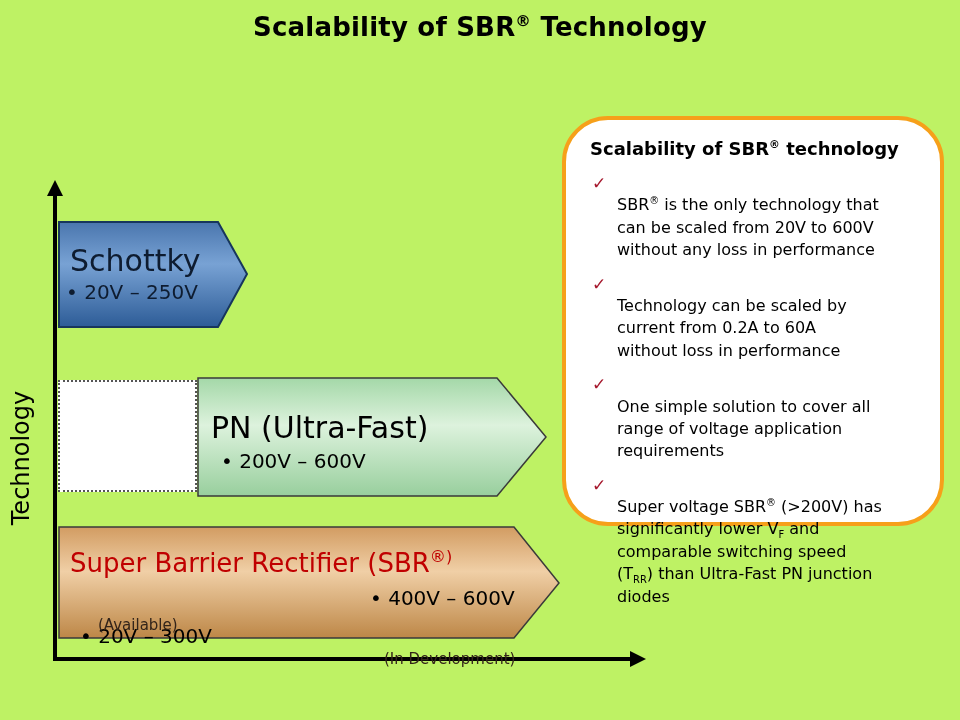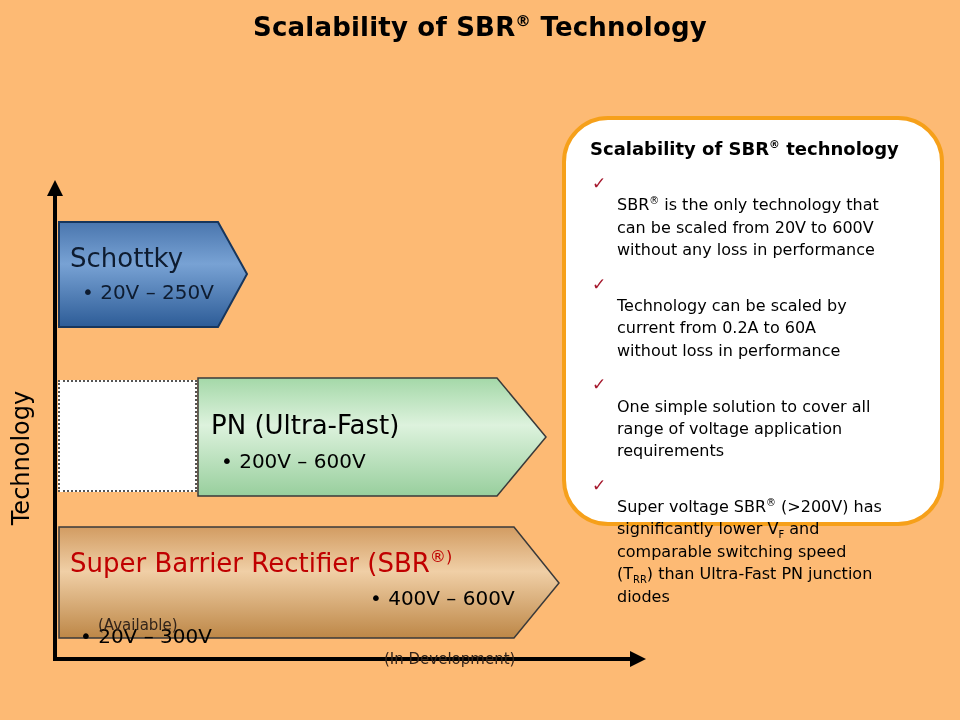--- a/index.html
+++ b/index.html
@@ -1,17 +1,17 @@
 <!DOCTYPE html>
 <html><head>
 <meta charset="utf-8">
 <style>
   html,body{margin:0;padding:0;background:#fff;}
   #slide{
-    position:relative;width:960px;height:720px;background:#fdba74;overflow:hidden;
+    position:relative;width:960px;height:720px;background:#bef264;overflow:hidden;
     font-family:"DejaVu Sans","Liberation Sans",sans-serif;color:#000;
   }
   .abs{position:absolute;}
   
   #page-title{left:0;top:12px;width:960px;text-align:center;font-size:26px;font-weight:bold;letter-spacing:.2px;}
   #page-title sup{font-size:60%;line-height:0;}
   
   .axis-line{background:#000;}
   #y-axis-line{left:53px;top:194px;width:4px;height:466px;}
   #y-axis-head{left:47px;top:180px;width:0;height:0;border-left:8px solid transparent;border-right:8px solid transparent;border-bottom:16px solid #000;}
@@ -19,24 +19,24 @@
   #x-axis-head{left:630px;top:651px;width:0;height:0;border-top:8px solid transparent;border-bottom:8px solid transparent;border-left:16px solid #000;}
   #y-axis-label{left:-76px;top:441px;width:200px;height:34px;text-align:center;font-size:24px;transform:rotate(-90deg);}
   #x-axis-label{left:247px;top:671px;width:200px;text-align:center;font-size:24px;}
   
   .arrow{overflow:visible;}
   .arrow svg{position:absolute;left:0;top:0;overflow:visible;}
   #schottky-arrow{left:58px;top:221px;width:190px;height:107px;}
   #pn-arrow{left:197px;top:377px;width:350px;height:120px;padding-left:10px;}
   #sbr-arrow{left:58px;top:526px;width:502px;height:147px;}
   #pn-placeholder{left:58px;top:380px;width:139px;height:112px;background:#fff;border:2px dotted #555;box-sizing:border-box;}
-  .arrow .t1{position:absolute;font-size:26px;color:#0e1c30;}
+  .arrow .t1{position:absolute;font-size:30px;color:#0e1c30;}
   .arrow .t2{position:absolute;font-size:20px;color:#0e1c30;}
   #schottky-title{left:12px;top:22px;}
-  #schottky-range{left:24px;top:59px;}
+  #schottky-range{left:8px;top:59px;}
   #pn-title{left:14px;top:33px;color:#000;}
   #pn-range{left:24px;top:72px;color:#000;}
   #sbr-title{left:12px;top:22px;color:#c00000;font-size:26px;}
   #sbr-title sup{font-size:62%;line-height:0;}
   #sbr-range-low{left:22px;top:62px;color:#000;margin-top:36px;}
   #sbr-range-low-note{position:absolute;left:40px;top:90px;font-size:15px;color:#33241a;}
   #sbr-range-high{left:312px;top:60px;color:#000;}
   #sbr-range-high-note{position:absolute;left:326px;top:88px;font-size:15px;color:#33241a;margin-top:36px;}
   
   #callout{left:562px;top:116px;width:382px;height:410px;box-sizing:border-box;border:4px solid #F6A01A;border-radius:46px;background:#fff;padding:18px 8px 0 24px;}

